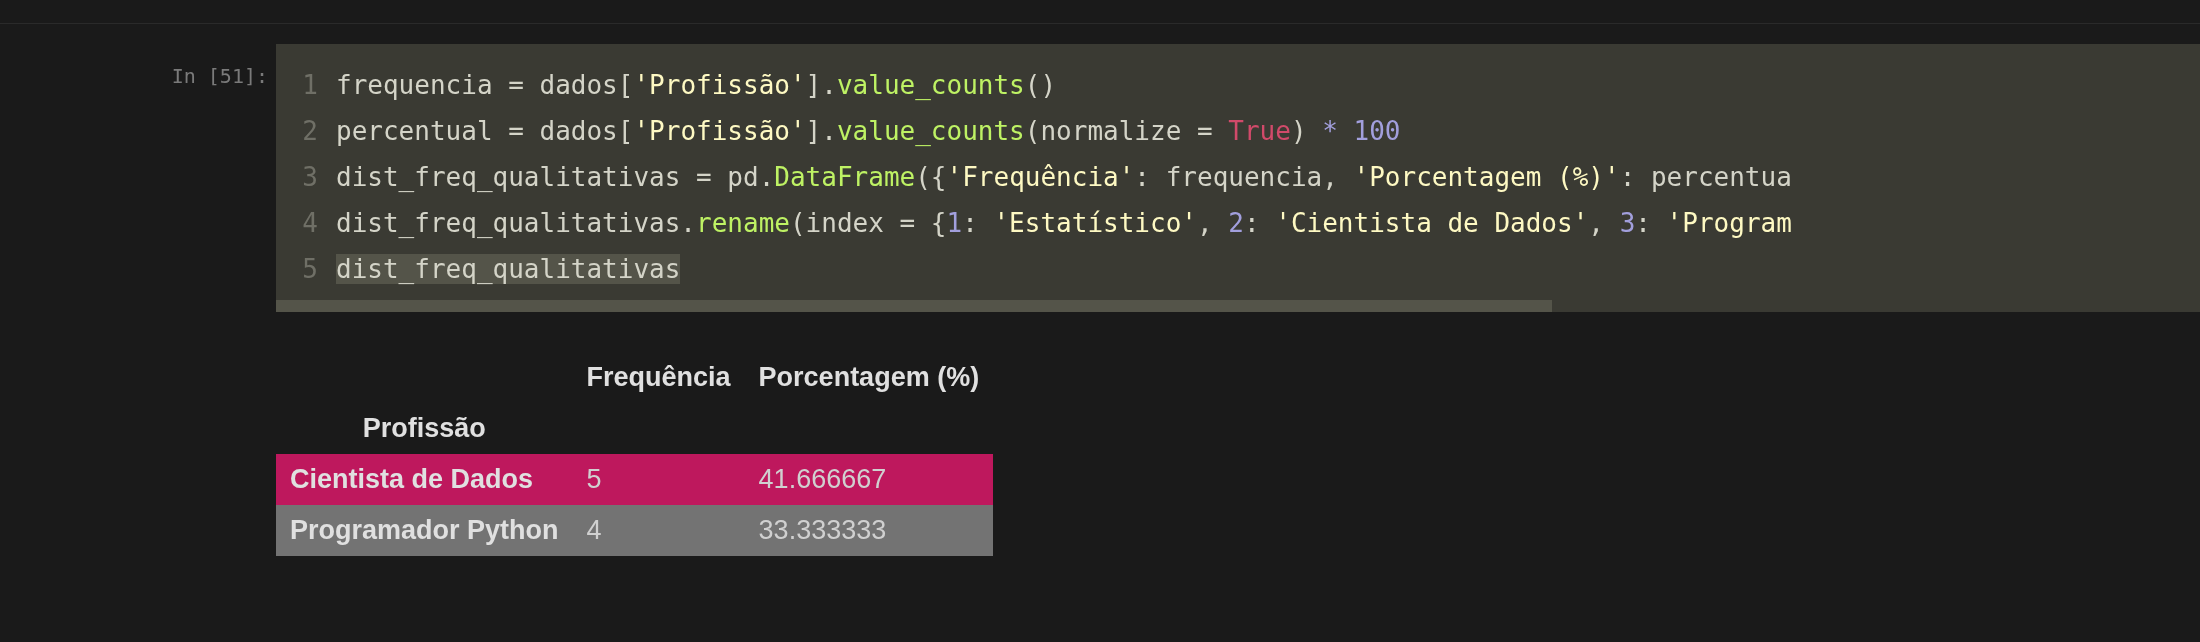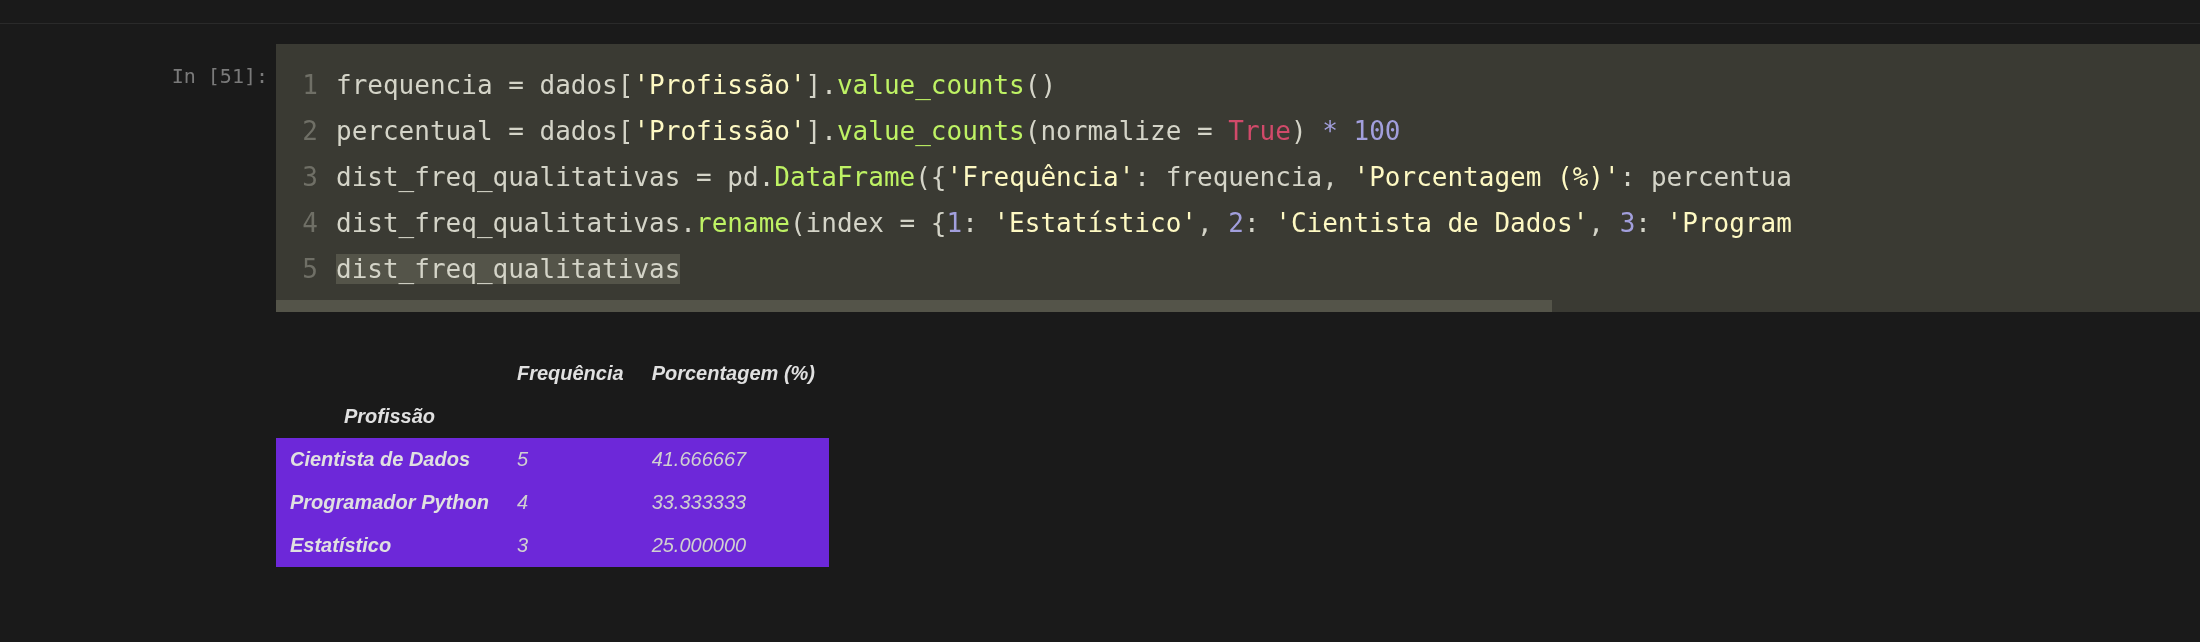--- a/index.html
+++ b/index.html
@@ -76,23 +76,22 @@
   }
 
   
   .output-area {
     margin-left: 276px;
     margin-top: 40px;
     font-family: -apple-system, BlinkMacSystemFont, "Segoe UI", Helvetica, Arial, sans-serif;
   }
   .df-table {
     border-collapse: collapse;
-    font-size: 20px;
+    font-size: 27px;
     color: #d0d0d0;
-    font-style: italic;
   }
   .df-table th, .df-table td {
     padding: 10px 14px;
     text-align: left;
   }
   .df-table thead th {
     font-weight: 700;
     text-align: right;
     color: #e0e0e0;
   }
@@ -105,22 +104,22 @@
   .df-table tbody th {
     font-weight: 700;
     text-align: left;
     color: #e0e0e0;
     white-space: nowrap;
   }
   .df-table tbody td {
     text-align: left;
     color: #d0d0d0;
   }
-  .df-table tbody tr.odd { background: #6d28d9; }
-  .df-table tbody tr.even { background: #6d28d9; }
+  .df-table tbody tr.odd { background: #be185d; }
+  .df-table tbody tr.even { background: #737373; }
 </style>
 </head>
 <body>
 
 <div class="topbar"></div>
 
 <div class="cell-wrap">
 
   <div class="prompt-area">In [51]:</div>
 
@@ -152,22 +151,17 @@
           <tr class="odd">
             <th>Cientista de Dados</th>
             <td>5</td>
             <td>41.666667</td>
           </tr>
           <tr class="even">
             <th>Programador Python</th>
             <td>4</td>
             <td>33.333333</td>
           </tr>
-          <tr class="odd">
-            <th>Estatístico</th>
-            <td>3</td>
-            <td>25.000000</td>
-          </tr>
         </tbody>
     </table>
   </div>
 
 </div>
 
 </body></html>

